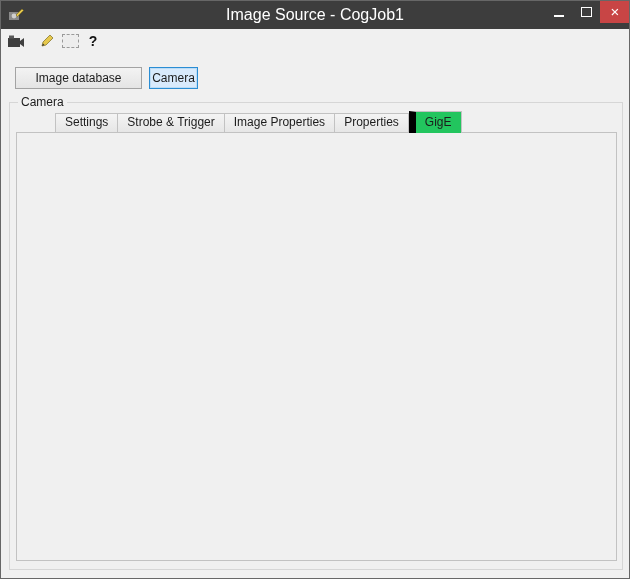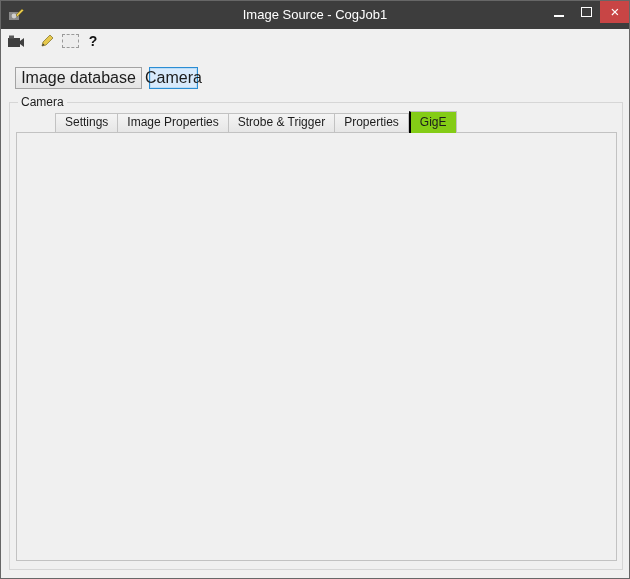--- a/index.html
+++ b/index.html
@@ -5,55 +5,55 @@
   html,body{margin:0;padding:0;background:#cfcfcf;}
   #window{
     position:relative;width:630px;height:579px;background:#f0f0f0;
     border:1px solid #676767;box-sizing:border-box;overflow:hidden;
     font-family:"Liberation Sans",sans-serif;font-size:12px;color:#1c1c1c;
   }
   .abs{position:absolute;}
 
   
   #titlebar{left:0;top:0;width:100%;height:28px;background:#3d3d3d;}
-  #title{left:0;top:0;width:100%;text-align:center;line-height:27px;color:#fff;font-size:13px;}
+  #title{left:0;top:0;width:100%;text-align:center;line-height:27px;color:#fff;font-size:16px;}
   #app-icon{left:7px;top:6px;width:16px;height:16px;}
   .win-btn{top:0;height:22px;display:flex;align-items:center;justify-content:center;cursor:default;}
   #btn-min{left:544px;width:27px;}
   #btn-max{left:571px;width:28px;}
   #btn-close{left:599px;width:30px;background:#c84545;color:#fff;font-size:15px;line-height:22px;}
   .min-glyph{width:10px;height:2px;background:#fff;margin-top:8px;}
   .max-glyph{width:9px;height:8px;border:1px solid #fff;}
 
   
   .toolbtn{top:31px;width:20px;height:18px;display:flex;align-items:center;justify-content:center;}
   #help-icon{font-weight:bold;font-size:14px;color:#111;}
   .live-glyph{width:15px;height:12px;border:1px dashed #9a9a9a;background:#ededed;}
 
   
   .btn{box-sizing:border-box;display:flex;align-items:center;justify-content:center;
-       background:linear-gradient(#f3f3f3,#e4e4e4);border:1px solid #a3a3a3;font-size:16px;color:#1c1c1c;cursor:default;}
+       background:linear-gradient(#f3f3f3,#e4e4e4);border:1px solid #a3a3a3;font-size:12px;color:#1c1c1c;cursor:default;}
   #btn-db{left:14px;top:66px;width:127px;height:22px;}
   #btn-camera{left:148px;top:66px;width:49px;height:22px;background:#d8eafc;border:1px solid #2a8dd4;box-shadow:inset 0 0 0 1px #bcdcf5;}
 
   
   .groupbox{border:1px solid #d6d6d6;box-sizing:border-box;}
   .grouplabel{position:absolute;top:-8px;left:8px;background:#f0f0f0;padding:0 3px;line-height:14px;white-space:nowrap;}
   #grp-camera{left:8px;top:101px;width:614px;height:468px;}
   #grp-caminfo{left:37px;top:146px;width:476px;height:122px;}
   #grp-feature{left:37px;top:284px;width:295px;height:97px;}
   #grp-transfer{left:37px;top:395px;width:534px;height:71px;}
 
   
   #tabstrip{left:16px;top:109px;height:22px;display:flex;align-items:flex-end;z-index:3;padding-left:38px;}
   .tab{box-sizing:border-box;height:19px;line-height:17px;padding:0 9px;
        background:linear-gradient(#f4f4f4,#e6e6e6);border:1px solid #c2c2c2;border-bottom:none;
        white-space:nowrap;cursor:default;}
   .tab + .tab{border-left:none;}
-  .tab.active{height:22px;line-height:20px;background:#84cc16;margin-bottom:-1px;z-index:4;position:relative;border-left:2px solid #000000;}
+  .tab.active{height:22px;line-height:20px;background:#22c55e;margin-bottom:-1px;z-index:4;position:relative;border-left:7px solid #000000;}
   #tabpage{left:15px;top:131px;width:601px;height:429px;background:#f0f0f0;border:1px solid #c2c2c2;box-sizing:border-box;z-index:1;}
 
   
   .lbl{white-space:nowrap;}
   .lbl17{line-height:17px;}
   .lbl20{line-height:20px;}
   .valuebox{box-sizing:border-box;height:17px;line-height:15px;padding:1px 4px;
             background:#ececec;border:1px solid #e2e2e2;overflow:hidden;white-space:nowrap;}
   .textbox{box-sizing:border-box;height:20px;background:#fff;border:1px solid #abadb3;
            font:12px "Liberation Sans",sans-serif;padding:0 3px;outline:none;}
@@ -117,22 +117,22 @@
 
   <div class="abs btn" id="btn-db">Image database</div>
   <div class="abs btn" id="btn-camera">Camera</div>
 
   <div class="abs groupbox" id="grp-camera">
     <span class="grouplabel">Camera</span>
   </div>
 
   <div class="abs" id="tabstrip">
     <div class="tab">Settings</div>
+    <div class="tab">Strobe &amp; Trigger</div>
     <div class="tab">Image Properties</div>
-    <div class="tab">Strobe &amp; Trigger</div>
     <div class="tab">Properties</div>
     <div class="tab active">GigE</div>
   </div>
   <div class="abs" id="tabpage"></div>
 
   <div class="abs groupbox" id="grp-caminfo">
     <span class="grouplabel">Camera Information</span>
   </div>
   <div class="abs lbl lbl17" style="left:50px;top:152px;">Model:</div>
   <div class="abs valuebox" style="left:168px;top:152px;width:170px;">DS950B</div>

